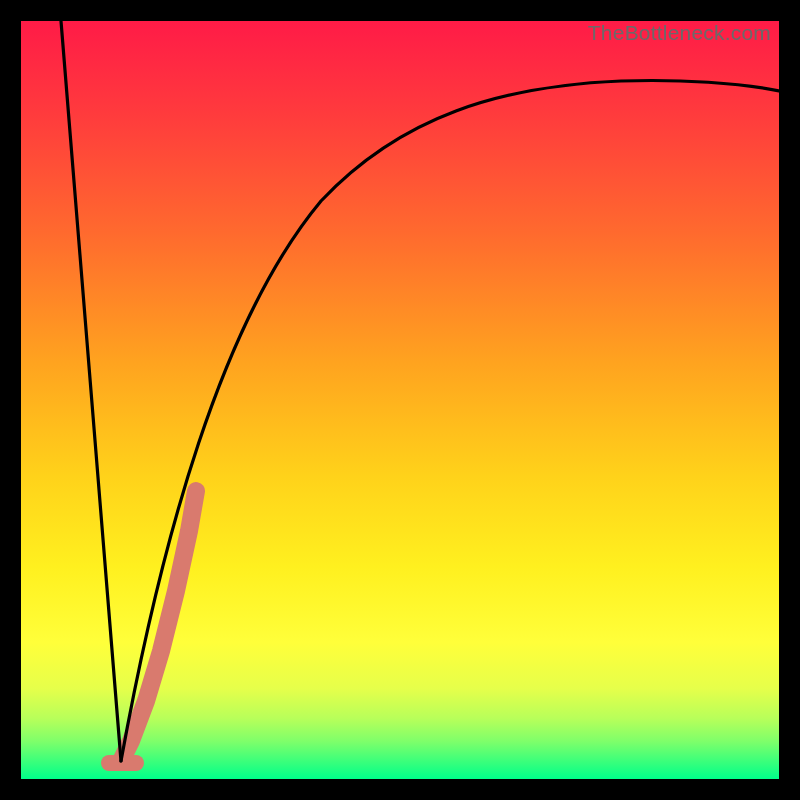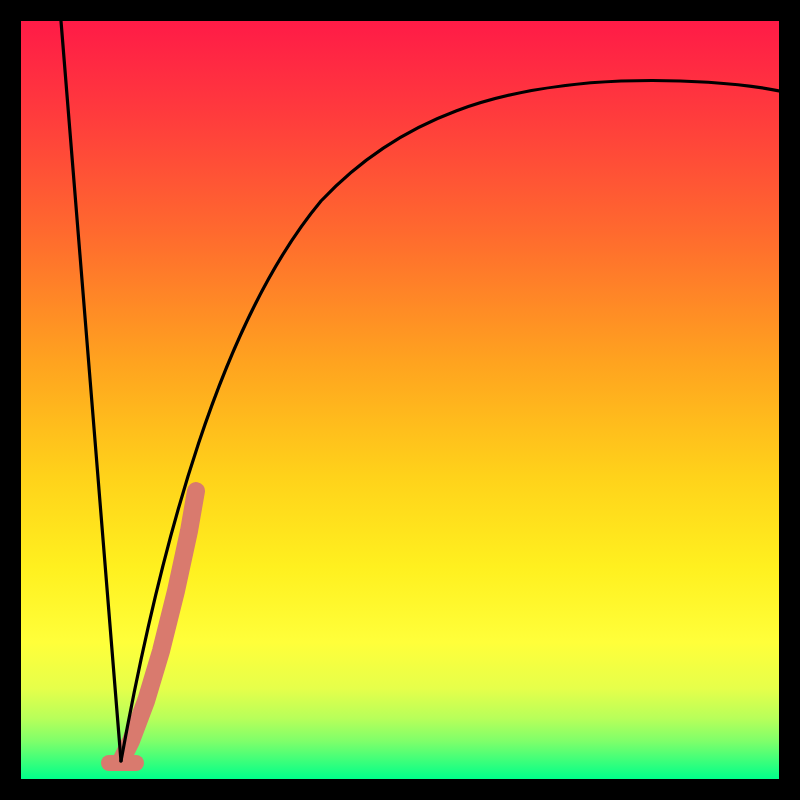--- a/index.html
+++ b/index.html
@@ -79,14 +79,15 @@
 
       <path d="M 40 0
                L 100 740" stroke="#000" stroke-width="3.2" fill="none" stroke-linecap="round"></path>
 
       <path d="M 100 740
                C 140 520, 200 300, 300 180
                C 380 95, 480 65, 600 60
                C 660 58, 720 62, 758 70" stroke="#000" stroke-width="3.2" fill="none" stroke-linecap="round"></path>
     </svg>
 
+    <div class="watermark">TheBottleneck.com</div>
   </div>
 </div>
 
 </body></html>

